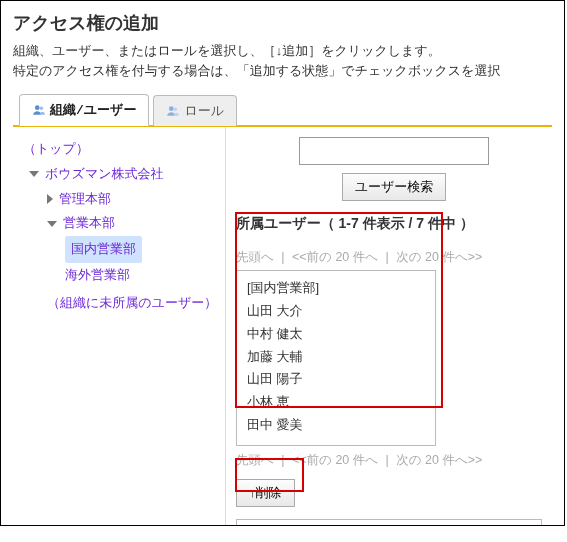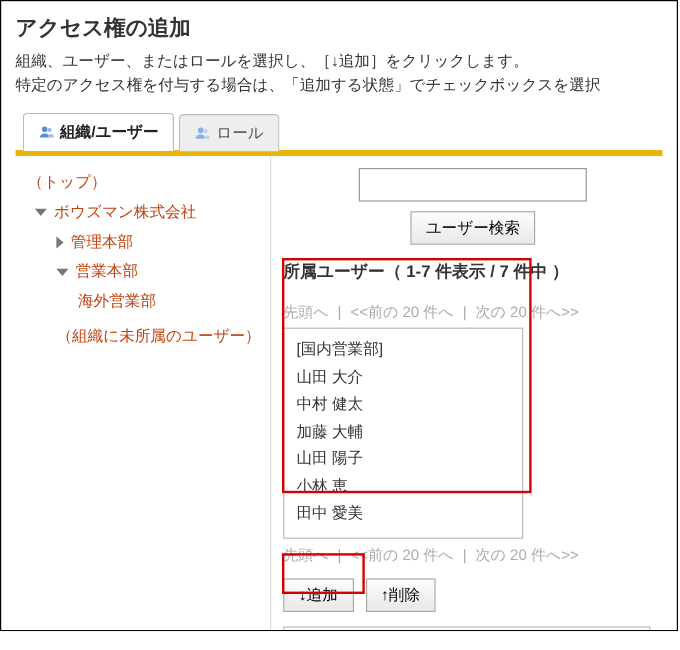--- a/index.html
+++ b/index.html
@@ -28,22 +28,23 @@
     font-size: 13px;
     line-height: 1.55;
     margin-bottom: 12px;
   }
 
   
   .tab-strip {
     display: flex;
     align-items: flex-end;
     gap: 4px;
-    border-bottom: 5px solid #eab308;
+    border-bottom: 2px solid #eab308;
     padding-left: 6px;
+    font-family: Liberation Mono, monospace;
   }
   .tab {
     display: flex;
     align-items: center;
     gap: 4px;
     padding: 6px 12px;
     border: 1px solid #bbb;
     border-bottom: none;
     border-radius: 4px 4px 0 0;
     background: #eee;
@@ -174,21 +175,21 @@
 
   .result-box {
     margin-top: 12px;
     border: 1px solid #bbb;
     width: 306px;
     padding: 6px 10px;
     font-size: 13px;
     box-sizing: border-box;
   }
 
-  .blue-link { color: #c2410c; cursor: pointer; }
+  .blue-link { color: #6d28d9; cursor: pointer; }
 </style>
 </head>
 <body>
 
 <div class="frame">
 
   <h1>アクセス権の追加</h1>
   <div class="desc">
     <span>組織、ユーザー、またはロールを選択し、［↓追加］をクリックします。</span><br>
     <span>特定のアクセス権を付与する場合は、「追加する状態」でチェックボックスを選択</span>
@@ -232,20 +233,23 @@
         <div class="row pad2">
           <span class="caret right"></span>
           <span class="blue-link">管理本部</span>
         </div>
 
         <div class="row pad2">
           <span class="caret down"></span>
           <span class="blue-link">営業本部</span>
         </div>
 
+        <div class="row pad3">
+          <span class="selected blue-link">国内営業部</span>
+        </div>
 
         <div class="row pad3">
           <span class="blue-link">海外営業部</span>
         </div>
 
         <div class="row pad2" style="margin-top:4px;">
           <span class="blue-link">（組織に未所属のユーザー）</span>
         </div>
 
       </div>
@@ -280,21 +284,20 @@
 
       <div class="pager" style="margin-top:6px;">
         <span>先頭へ</span>
         <span class="sep">|</span>
         <span>&lt;&lt;前の 20 件へ</span>
         <span class="sep">|</span>
         <span>次の 20 件へ&gt;&gt;</span>
       </div>
 
       <div class="action-row">
-        <button class="btn" id="addBtn">↓追加</button>
         <button class="btn">↑削除</button>
       </div>
 
       <div class="result-box">
         <div>[国内営業部]</div>
       </div>
 
       <div class="red-box" style="left:9px; top:85px; width:204px; height:192px;"></div>
       <div class="red-box" style="left:9px; top:331px; width:65px; height:30px;"></div>
 

